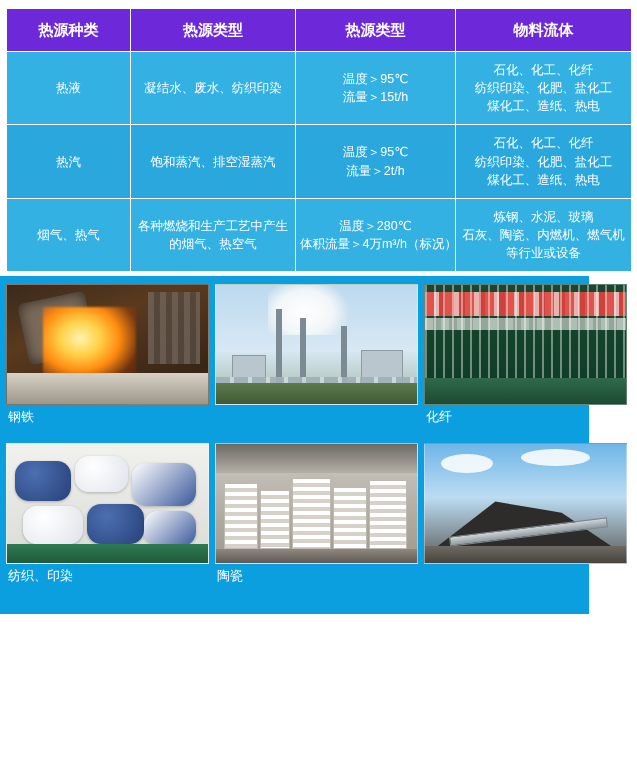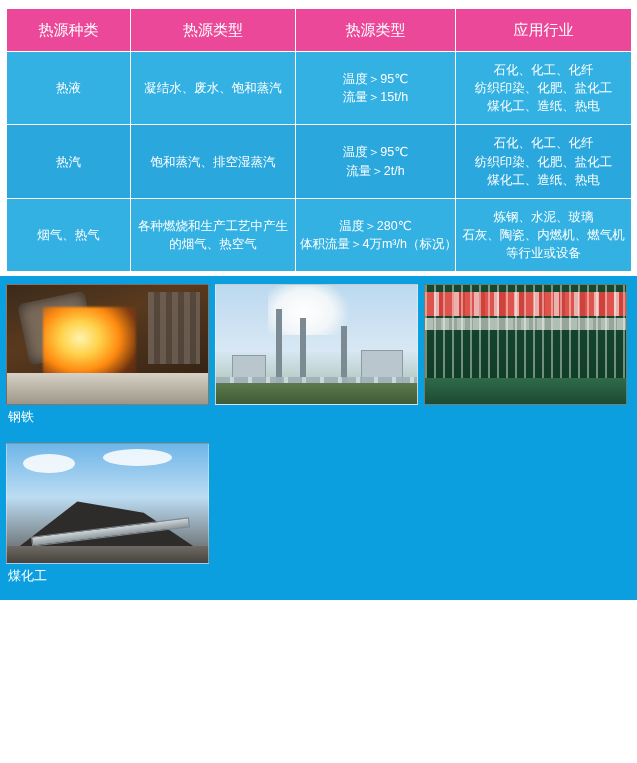--- a/index.html
+++ b/index.html
@@ -27,45 +27,45 @@
   }
   table.heat-table th,
   table.heat-table td {
     border: 1px solid #ffffff;
     text-align: center;
     vertical-align: middle;
     color: #ffffff;
     line-height: 1.45;
   }
   table.heat-table th {
-    background: #ec4899;
+    background: #6d28d9;
     font-size: 15px;
-    font-weight: normal;
+    font-weight: bold;
     height: 34px;
     padding: 4px 2px;
   }
   table.heat-table td {
     background: #33b1e3;
     font-size: 12.5px;
     padding: 9px 4px;
   }
   table.heat-table tr.row-alt td {
     background: #2aa8de;
   }
   .col1 { width: 124px; }
   .col2 { width: 165px; }
   .col3 { width: 160px; }
   .col4 { width: 176px; }
   .cell-line { display: block; white-space: nowrap; }
 
   
   .gallery {
-    width: 637px;
+    width: 589px;
     background: #0b9fe0;
-    padding: 8px 6px 10px 6px;
+    padding: 8px 6px 24px 6px;
     box-sizing: border-box;
   }
   .grid-row {
     display: flex;
     gap: 6px;
     margin-bottom: 6px;
   }
   .grid-row:last-child { margin-bottom: 0; }
   .cell {
     width: 203px;
@@ -263,27 +263,27 @@
       <col class="col1">
         <col class="col2">
         <col class="col3">
         <col class="col4">
     </colgroup>
     <thead>
       <tr>
         <th>热源种类</th>
         <th>热源类型</th>
         <th>热源类型</th>
-        <th>应用行业</th>
+        <th>物料流体</th>
       </tr>
     </thead>
     <tbody>
       <tr>
         <td>热液</td>
-        <td>凝结水、废水、饱和蒸汽</td>
+        <td>凝结水、废水、纺织印染</td>
         <td>
           <span class="cell-line">温度＞95℃</span>
           <span class="cell-line">流量＞15t/h</span>
         </td>
         <td>
           <span class="cell-line">石化、化工、化纤</span>
           <span class="cell-line">纺织印染、化肥、盐化工</span>
           <span class="cell-line">煤化工、造纸、热电</span>
         </td>
       </tr>
@@ -344,38 +344,62 @@
       </div>
     </div>
 
     <div class="cell">
       <div class="photo p-fiber">
         <div class="spools"></div>
         <div class="spools2"></div>
         <div class="rows"></div>
         <div class="floor"></div>
       </div>
+      <div class="caption">化纤</div>
     </div>
   </div>
 
   <div class="grid-row">
 
 
 
   </div>
 
   <div class="grid-row">
 
-
+    <div class="cell">
+      <div class="photo p-print">
+        <div class="pillow pl-blue" style="left:4%; top:14%; width:28%; height:34%;"></div>
+        <div class="pillow pl-white" style="left:34%; top:10%; width:26%; height:30%;"></div>
+        <div class="pillow pl-mix" style="left:62%; top:16%; width:32%; height:36%;"></div>
+        <div class="pillow pl-white" style="left:8%; top:52%; width:30%; height:32%;"></div>
+        <div class="pillow pl-blue" style="left:40%; top:50%; width:28%; height:34%;"></div>
+        <div class="pillow pl-mix" style="left:68%; top:56%; width:26%; height:30%;"></div>
+        <div class="floor"></div>
+      </div>
+      <div class="caption">纺织、印染</div>
+    </div>
+
+    <div class="cell">
+      <div class="photo p-ceram">
+        <div class="roofline"></div>
+        <div class="stack" style="left:4%; width:16%; height:54%;"></div>
+        <div class="stack" style="left:22%; width:14%; height:48%;"></div>
+        <div class="stack" style="left:38%; width:18%; height:58%;"></div>
+        <div class="stack" style="left:58%; width:16%; height:50%;"></div>
+        <div class="stack" style="left:76%; width:18%; height:56%;"></div>
+        <div class="floor"></div>
+      </div>
+      <div class="caption">陶瓷</div>
+    </div>
 
     <div class="cell">
       <div class="photo p-coal">
         <div class="cloud" style="left:8%;"></div>
         <div class="cloud" style="left:48%; top:4%; width:34%; height:14%;"></div>
         <div class="pile" style="left:0; width:100%; height:52%;"></div>
         <div class="conveyor"></div>
         <div class="ground"></div>
       </div>
-      <div class="caption">煤化工</div>
     </div>
   </div>
 
 </div>
 
 </body></html>

